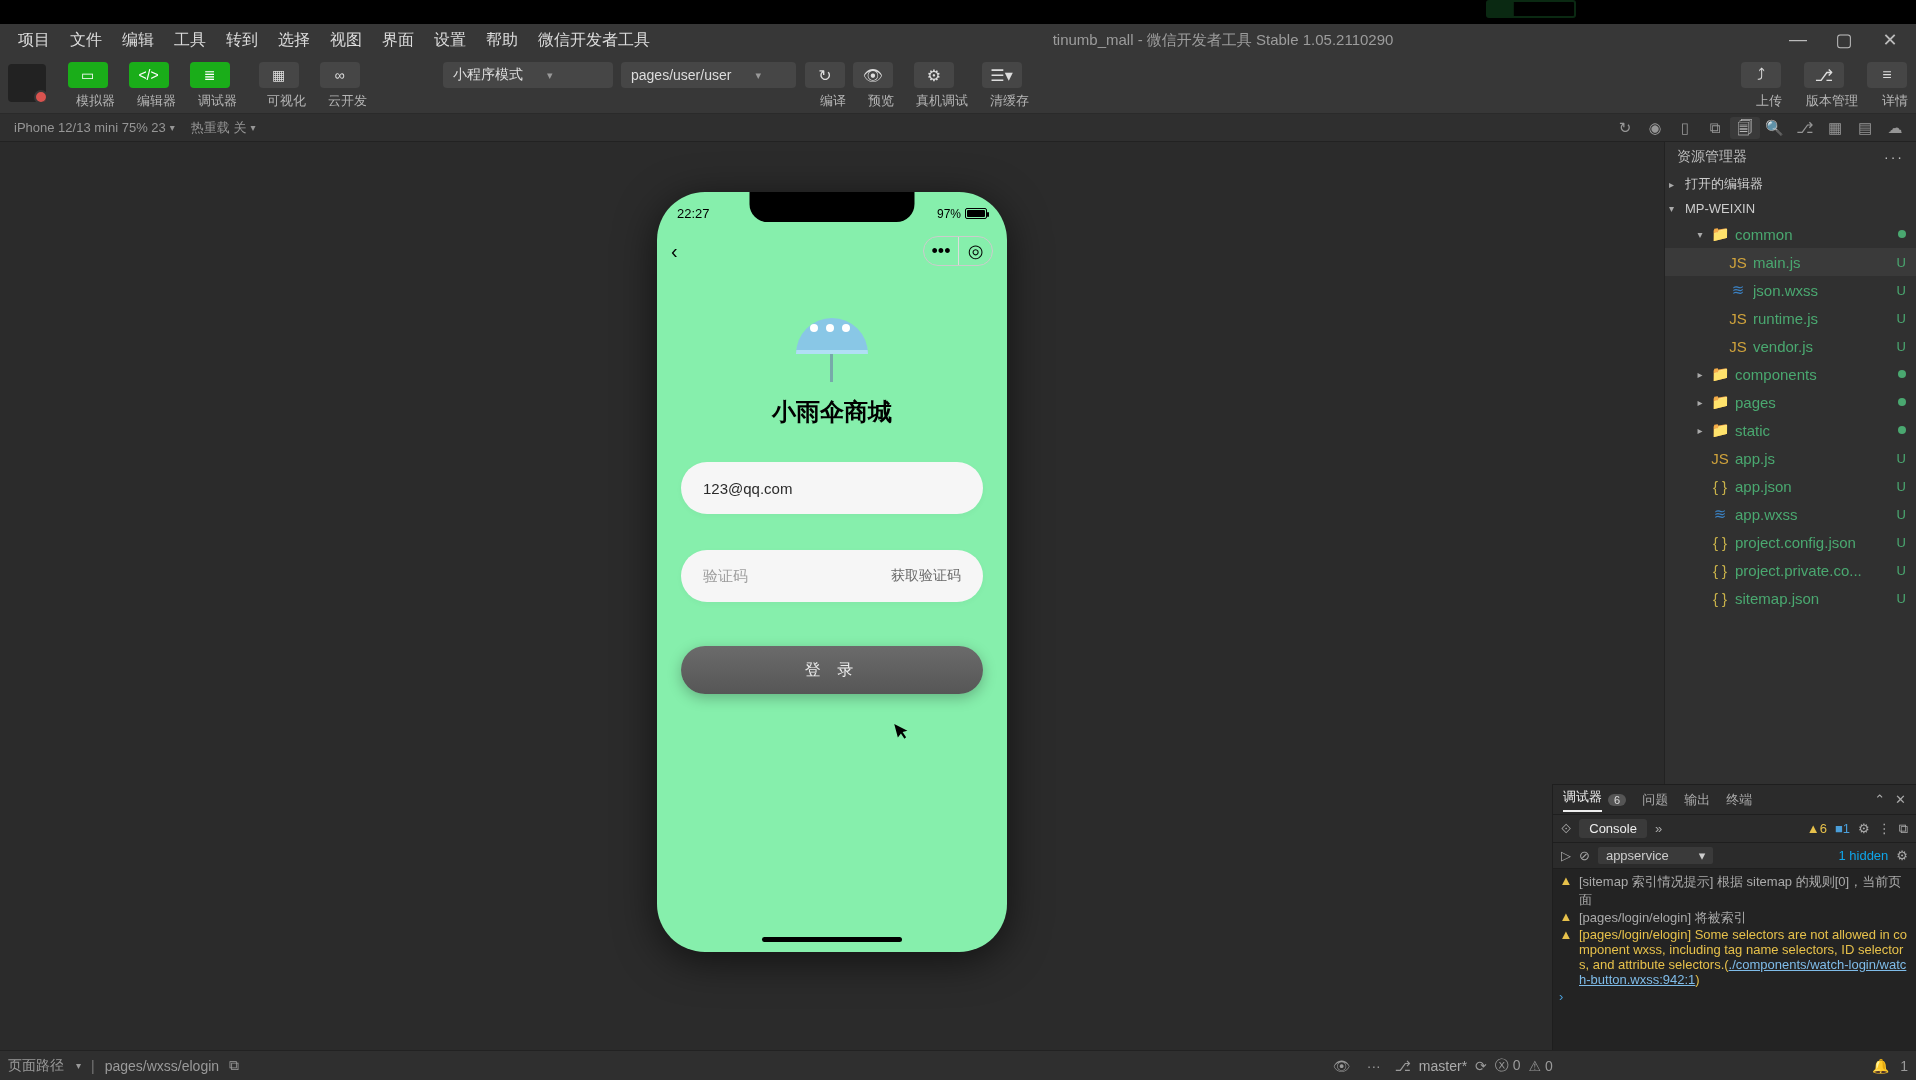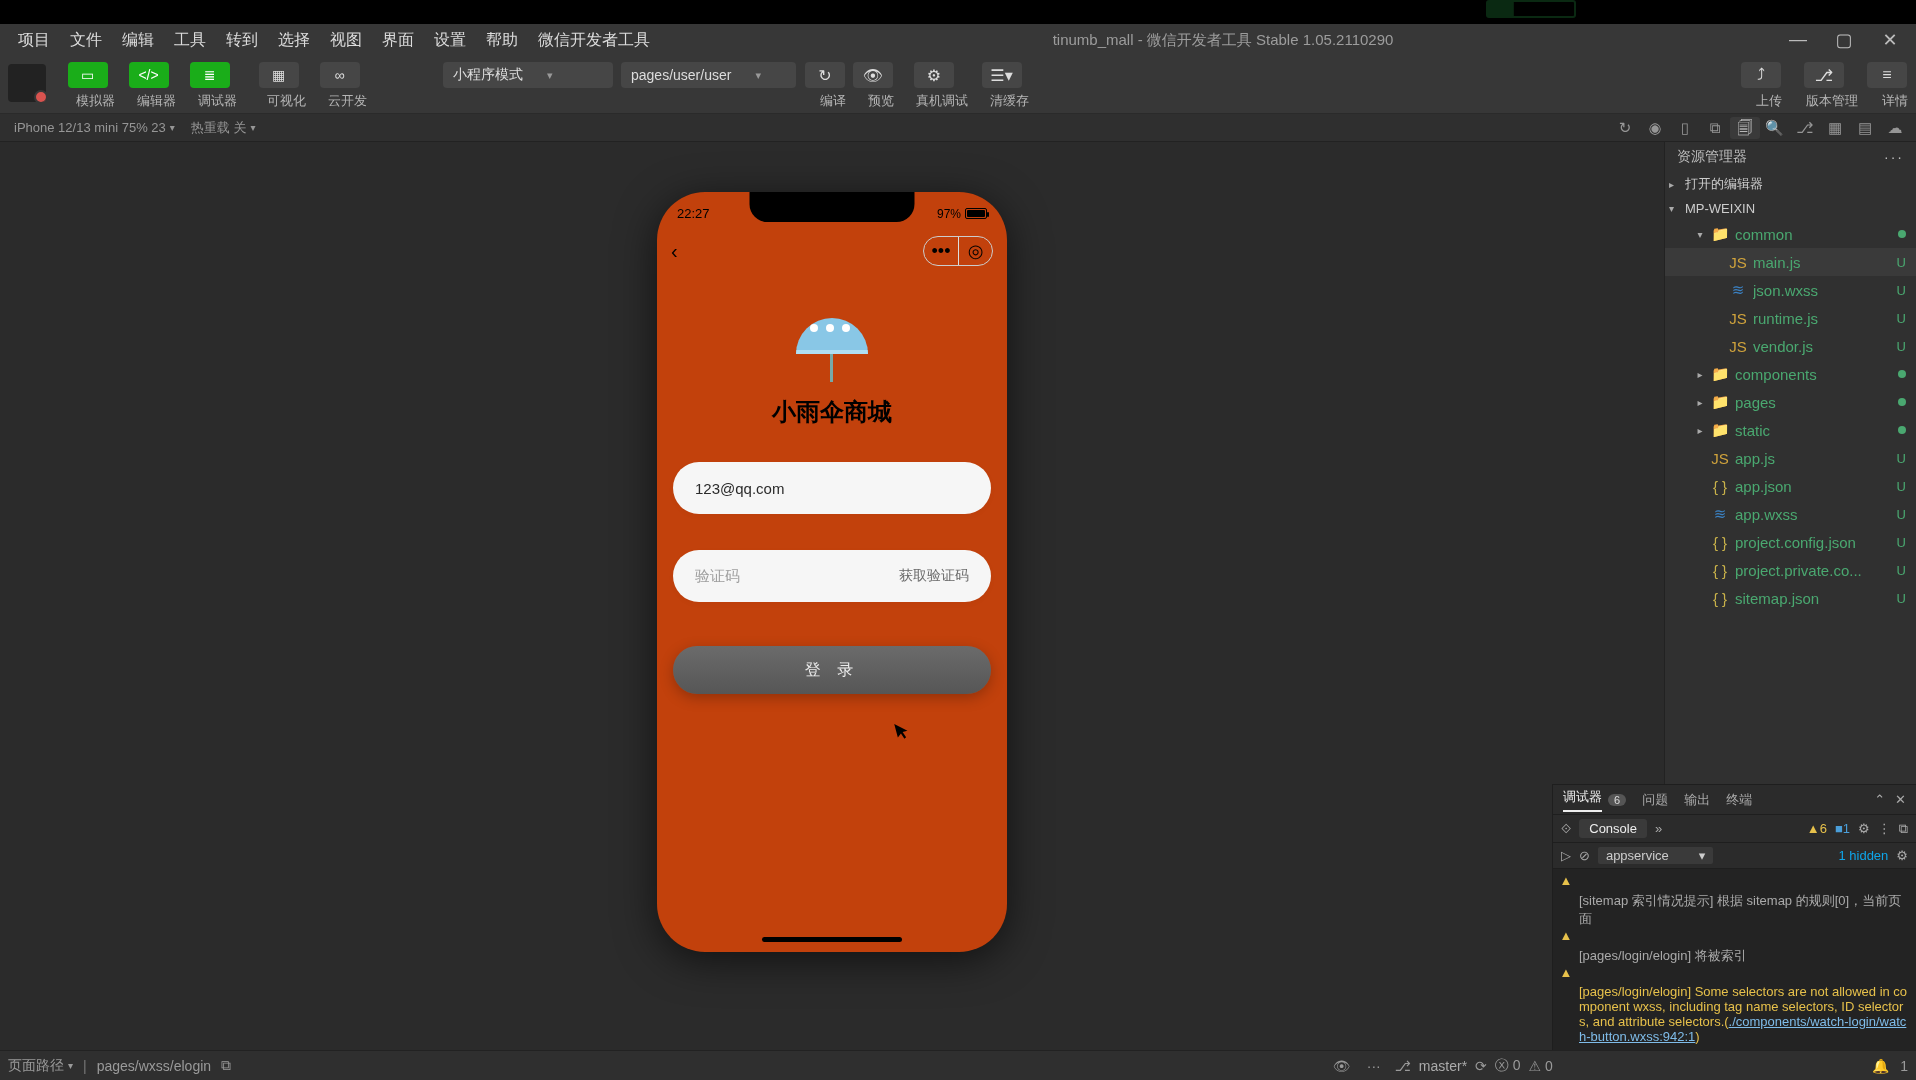--- a/index.html
+++ b/index.html
@@ -102,21 +102,21 @@
     background: #2b2b2b;
     display: flex;
     align-items: flex-start;
     justify-content: center;
     padding-top: 50px;
     position: relative;
   }
   
   .phone {
     width: 350px; height: 760px;
-    background: #c2410c;
+    background: #86efac;
     border-radius: 48px;
     position: relative;
     box-shadow: 0 8px 40px rgba(0,0,0,.6);
   }
   .notch {
     position: absolute; top: 0; left: 50%; transform: translateX(-50%);
     width: 165px; height: 30px; background: #000;
     border-bottom-left-radius: 18px; border-bottom-right-radius: 18px;
   }
   .status-row {
@@ -131,21 +131,21 @@
   .battery .bod::before{ content:""; position:absolute; left:1px; top:1px; bottom:1px; width:90%; background:#000; border-radius:1px;}
   .nav-row {
     position:absolute; top:44px; left:0; right:0; padding:0 14px;
     display:flex; align-items:center; justify-content:space-between;
   }
   .nav-back { font-size:20px; color:#000; }
   .capsule { display:flex; border:1px solid #ccc; border-radius:20px; overflow:hidden; }
   .capsule span { width:34px; height:28px; display:flex; align-items:center; justify-content:center; font-size:18px; color:#000;}
   .capsule span + span { border-left:1px solid #ddd; }
 
-  .phone-content { position:absolute; top:90px; left:0; right:0; bottom:20px; padding:0 16px; }
+  .phone-content { position:absolute; top:90px; left:0; right:0; bottom:20px; padding:0 24px; }
   .logo {
     width:80px; height:70px; margin:30px auto 14px; position:relative;
   }
   .logo .umbrella-top {
     width:72px; height:36px; background:#89c7e6; border-top-left-radius:40px; border-top-right-radius:40px;
     position:absolute; top:6px; left:4px;
     box-shadow: inset 0 -4px 0 #b0dff4;
   }
   .logo .dots { position:absolute; top:12px; left:18px; display:flex; gap:8px;}
   .logo .dots i { width:8px;height:8px;background:#fff;border-radius:50%;display:block;}
@@ -248,34 +248,34 @@
   }
   .dbg-filter .scope{ background:#3a3a3a; padding:1px 8px; border-radius:2px; color:#ccc; display:flex; gap:30px; align-items:center;}
   .dbg-filter .hidden{ margin-left:auto; color:#0ea5e9;}
   .dbg-console {
     flex:1; overflow:hidden; font-family:Consolas,monospace; font-size:13px;
     padding:4px 0; background:#232323;
   }
   .log-line { display:flex; gap:6px; padding:0 6px; }
   .log-line .mark { width:14px; text-align:center; }
   .log-line.warn .mark { color:#e7c14b; }
-  .log-line .txt { flex:1; white-space:pre-wrap; word-break:break-all;margin-top:19px; }
+  .log-line .txt { flex:1; white-space:pre-wrap; word-break:break-all; }
   .log-line.warn .txt { color:#e7c14b; }
   .log-line .txt .gray { color:#aaa; }
   .log-line .txt a { color:#7fbce9; text-decoration:underline; }
   .prompt { color:#4a9ed9; padding:2px 6px; }
 
   
   .statusbar {
     position: fixed; left:0; right:0; bottom:0;
     height:30px; background:#2f2f2f; border-top:1px solid #222;
     display:flex; align-items:center; font-size:14px; color:#9a9a9a;
     padding:0 8px; gap:10px;
   }
-  .statusbar .sel { display:flex; align-items:center; gap:4px; }
+  .statusbar .sel { display:flex; align-items:center; gap:12px; }
   .statusbar .copy-ico { font-size:14px; }
   .statusbar .spacer { flex:1; }
   .statusbar .ico { width:22px; text-align:center; }
   .statusbar .right-cluster { display:flex; gap:8px; align-items:center; }
   .statusbar .branch{color:#aaa;}
 </style>
 </head>
 <body>
 
 <div class="watermark">

